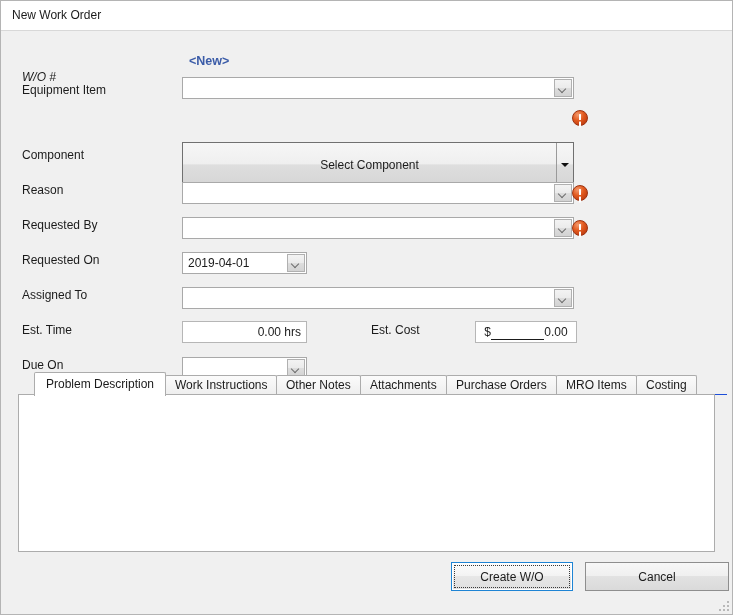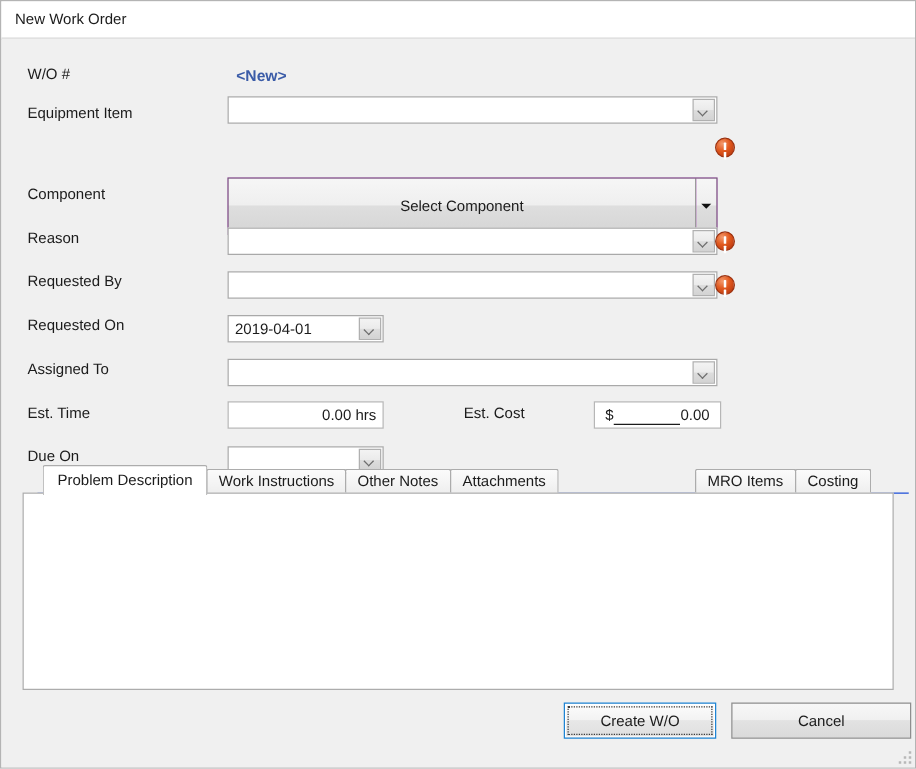--- a/index.html
+++ b/index.html
@@ -296,21 +296,21 @@
 <body>
 
 <div class="window">
 
   <div class="titlebar">
     <div class="titlebar-text">New Work Order</div>
   </div>
 
   <div class="form-body">
 
-    <div class="field-label" style="left:21px; top:20px;">W/O #</div>
+    <div class="field-label" style="left:21px; top:38px;font-style:italic;">W/O #</div>
     <div class="wo-value" style="left:188px; top:22px;">&lt;New&gt;</div>
 
     <div class="field-label" style="left:21px; top:51px;">Equipment Item</div>
     <div class="combo" style="left:181px; top:45px; width:392px;">
       <span class="combo-text"></span>
       <span class="combo-arrow">
           <span class="chev"></span>
         </span>
     </div>
     <div class="err-icon" style="left:571px; top:78px;"></div>
@@ -376,20 +376,21 @@
           <span class="chev"></span>
         </span>
     </div>
 
     <div class="tabctl">
       <div class="tabstrip" id="tabstrip">
           <div class="tab active" style="left: 4px;"><span>Problem Description</span></div>
           <div class="tab" style="left: 135px;"><span>Work Instructions</span></div>
           <div class="tab" style="left: 246px;"><span>Other Notes</span></div>
           <div class="tab" style="left: 330px;"><span>Attachments</span></div>
+          <div class="tab" style="left: 416px;"><span>Purchase Orders</span></div>
           <div class="tab" style="left: 526px;"><span>MRO Items</span></div>
           <div class="tab" style="left: 606px;"><span>Costing</span></div>
         </div>
       <div class="tabpanel">
         <textarea class="tab-textarea" placeholder="" style=""></textarea>
       </div>
     </div>
 
     <div class="btn focused" style="left:450px; top:530px; width:122px;">
       <span class="focus-ring"></span>

